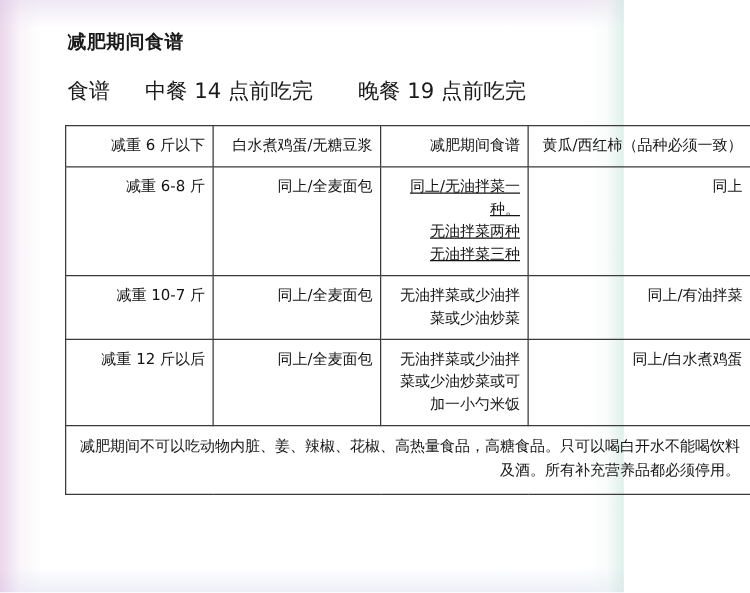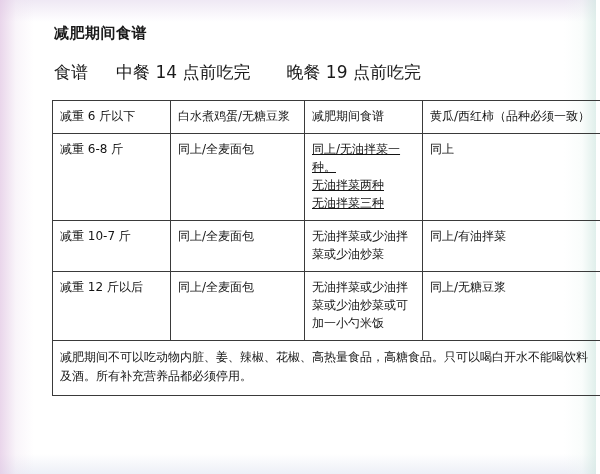--- a/index.html
+++ b/index.html
@@ -8,21 +8,21 @@
   }
   body {
     width: 600px;
     height: 474px;
     overflow: hidden;
     font-family: "DejaVu Sans", sans-serif;
     background: #ffffff;
   }
   #page {
     position: relative;
-    width: 596px;
+    width: 499px;
     height: 474px;
     background: #ffffff;
     box-sizing: border-box;
   }
   
   #page::before {
     content: "";
     position: absolute;
     left: 0; top: 0; right: 0; bottom: 0;
     pointer-events: none;
@@ -66,20 +66,21 @@
     table-layout: fixed;
   }
   table.schedule td {
     border: 1px solid #3a3a3a;
     vertical-align: top;
     padding: 6px 6px 8px 7px;
     font-size: 12px;
     line-height: 1.5;
     color: #141414;
     word-break: break-all;
+    text-align: right;
   }
   table.schedule td.c0 { width: 104px; }
   table.schedule td.c1 { width: 120px; }
   table.schedule td.c2 { width: 104px; }
   table.schedule td.c3 { width: 164px; }
   table.schedule td.footer-cell {
     padding: 7px 8px 9px 7px;
     line-height: 1.6;
     border-radius: 27px;
   }
@@ -120,21 +121,21 @@
         <tr>
           <td class="c0">减重 10-7 斤</td>
           <td class="c1">同上/全麦面包</td>
           <td class="c2">无油拌菜或少油拌菜或少油炒菜</td>
           <td class="c3">同上/有油拌菜</td>
         </tr>
         <tr>
           <td class="c0">减重 12 斤以后</td>
           <td class="c1">同上/全麦面包</td>
           <td class="c2">无油拌菜或少油拌菜或少油炒菜或可加一小勺米饭</td>
-          <td class="c3">同上/无糖豆浆</td>
+          <td class="c3">同上/白水煮鸡蛋</td>
         </tr>
         <tr>
           <td class="footer-cell" colspan="4">减肥期间不可以吃动物内脏、姜、辣椒、花椒、高热量食品，高糖食品。只可以喝白开水不能喝饮料及酒。所有补充营养品都必须停用。</td>
         </tr>
       </tbody>
     </table>
 
   </div>
 </div>
 

